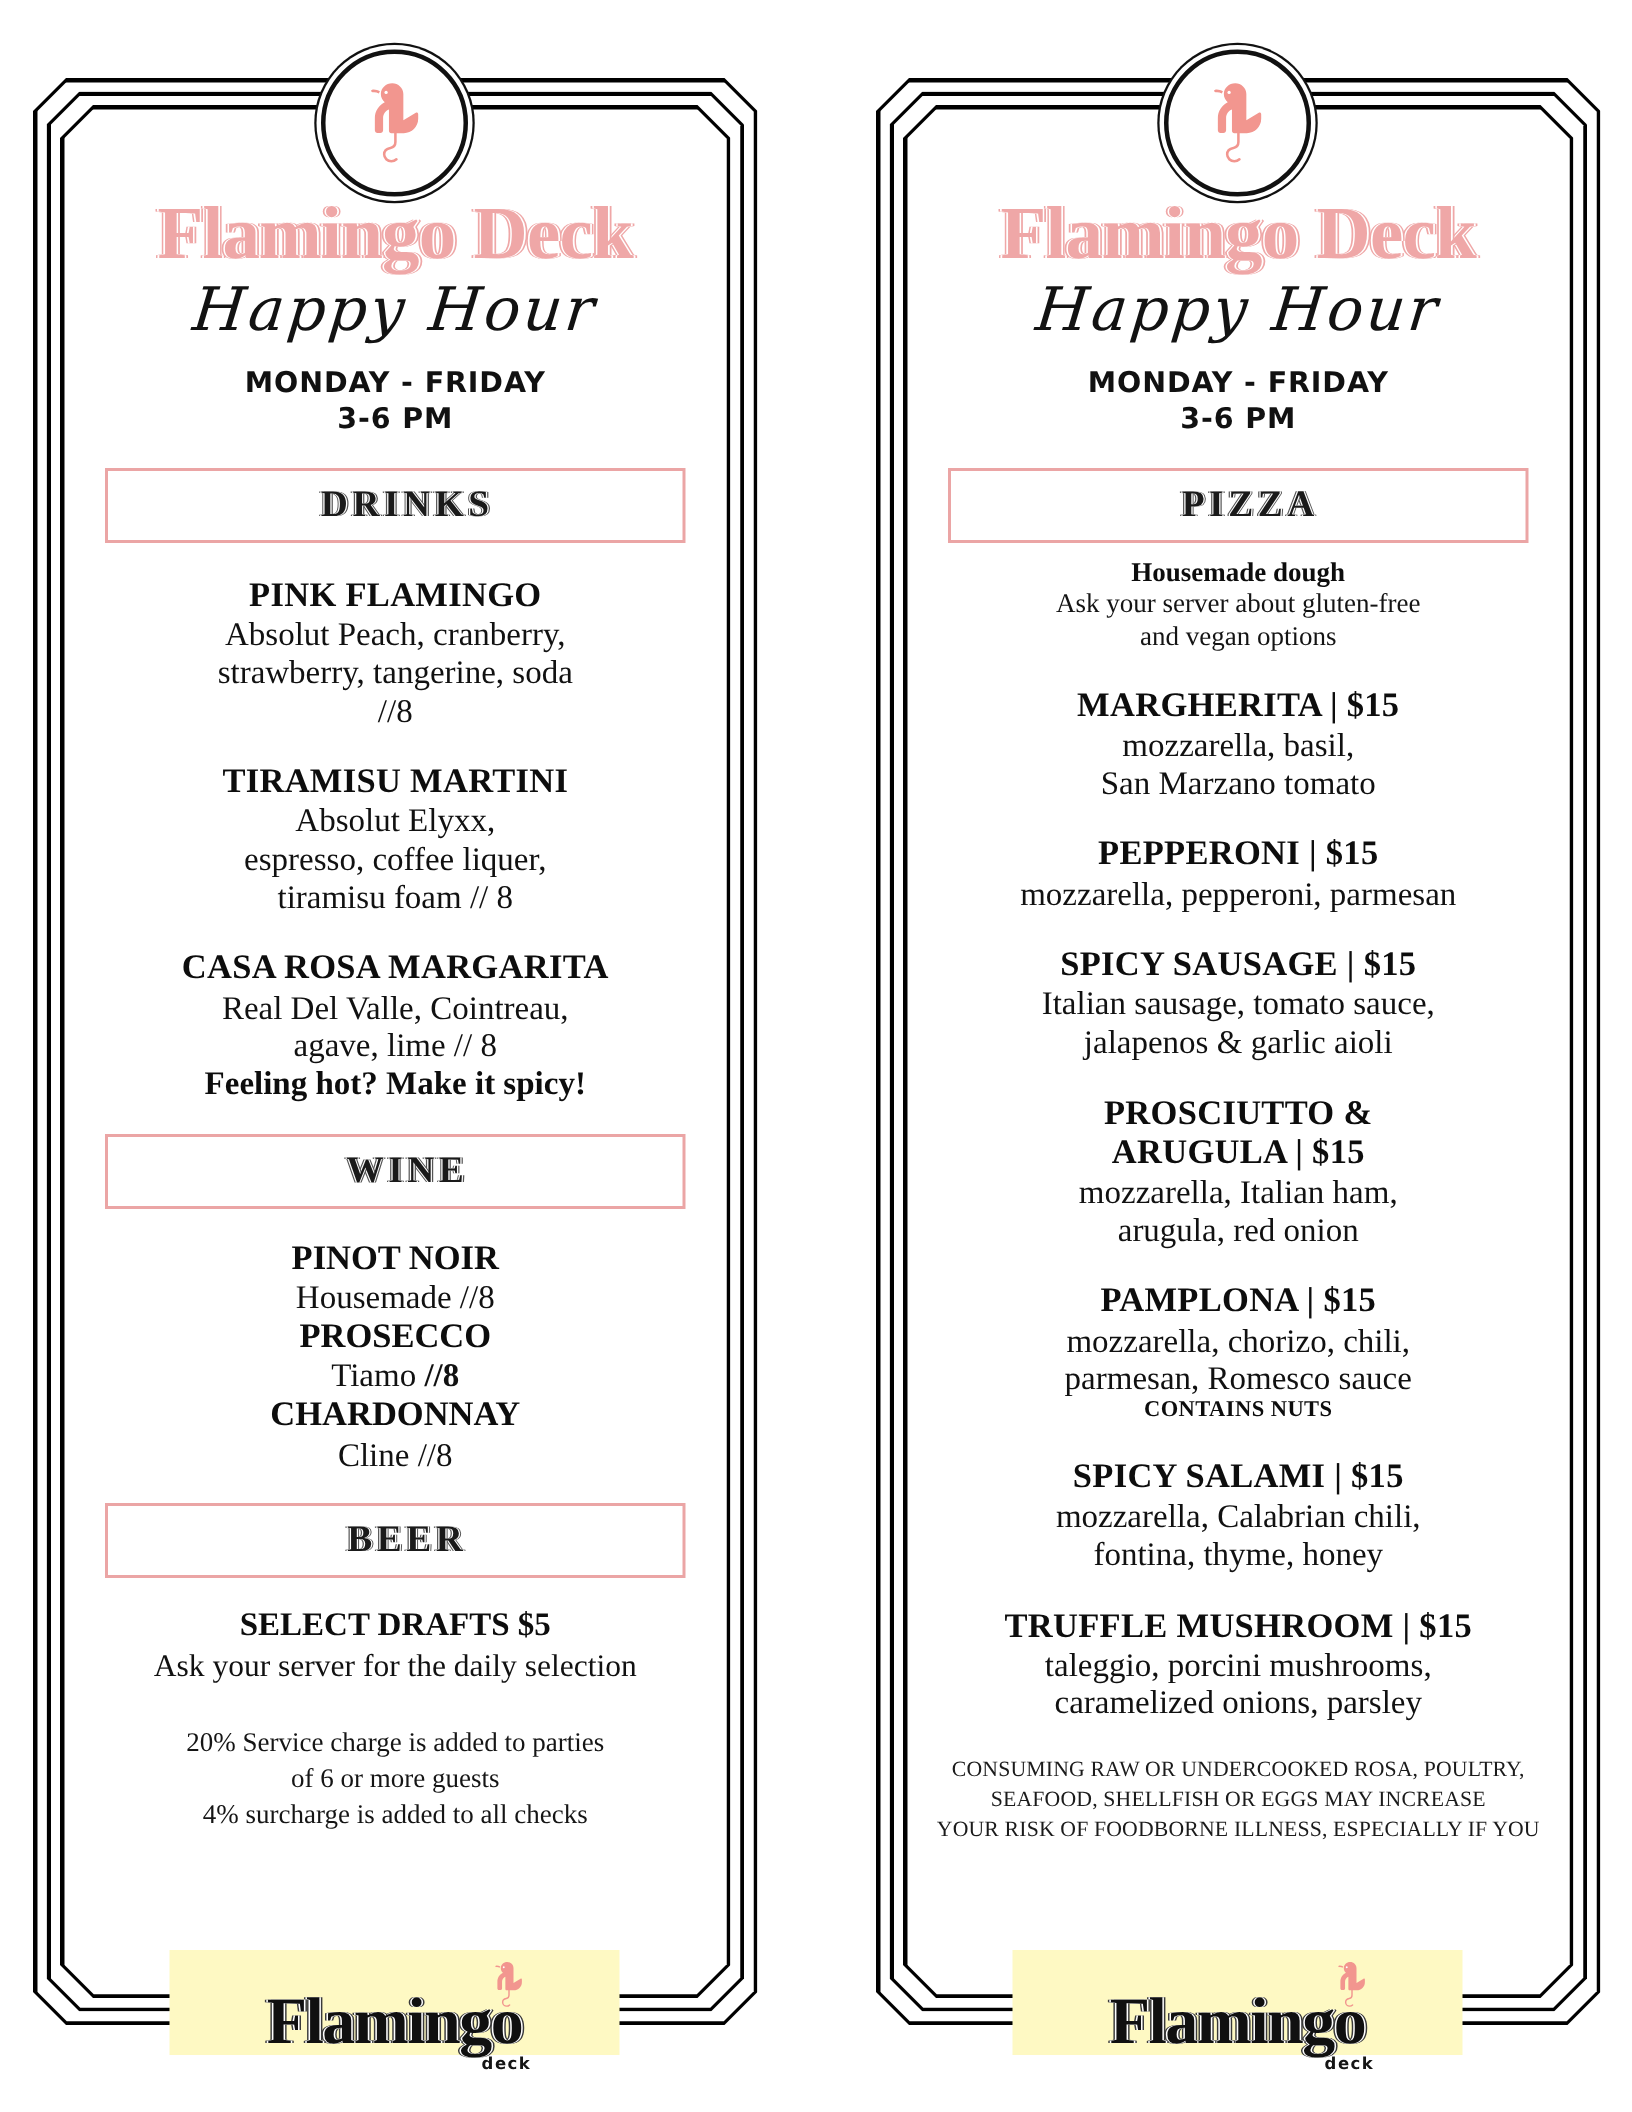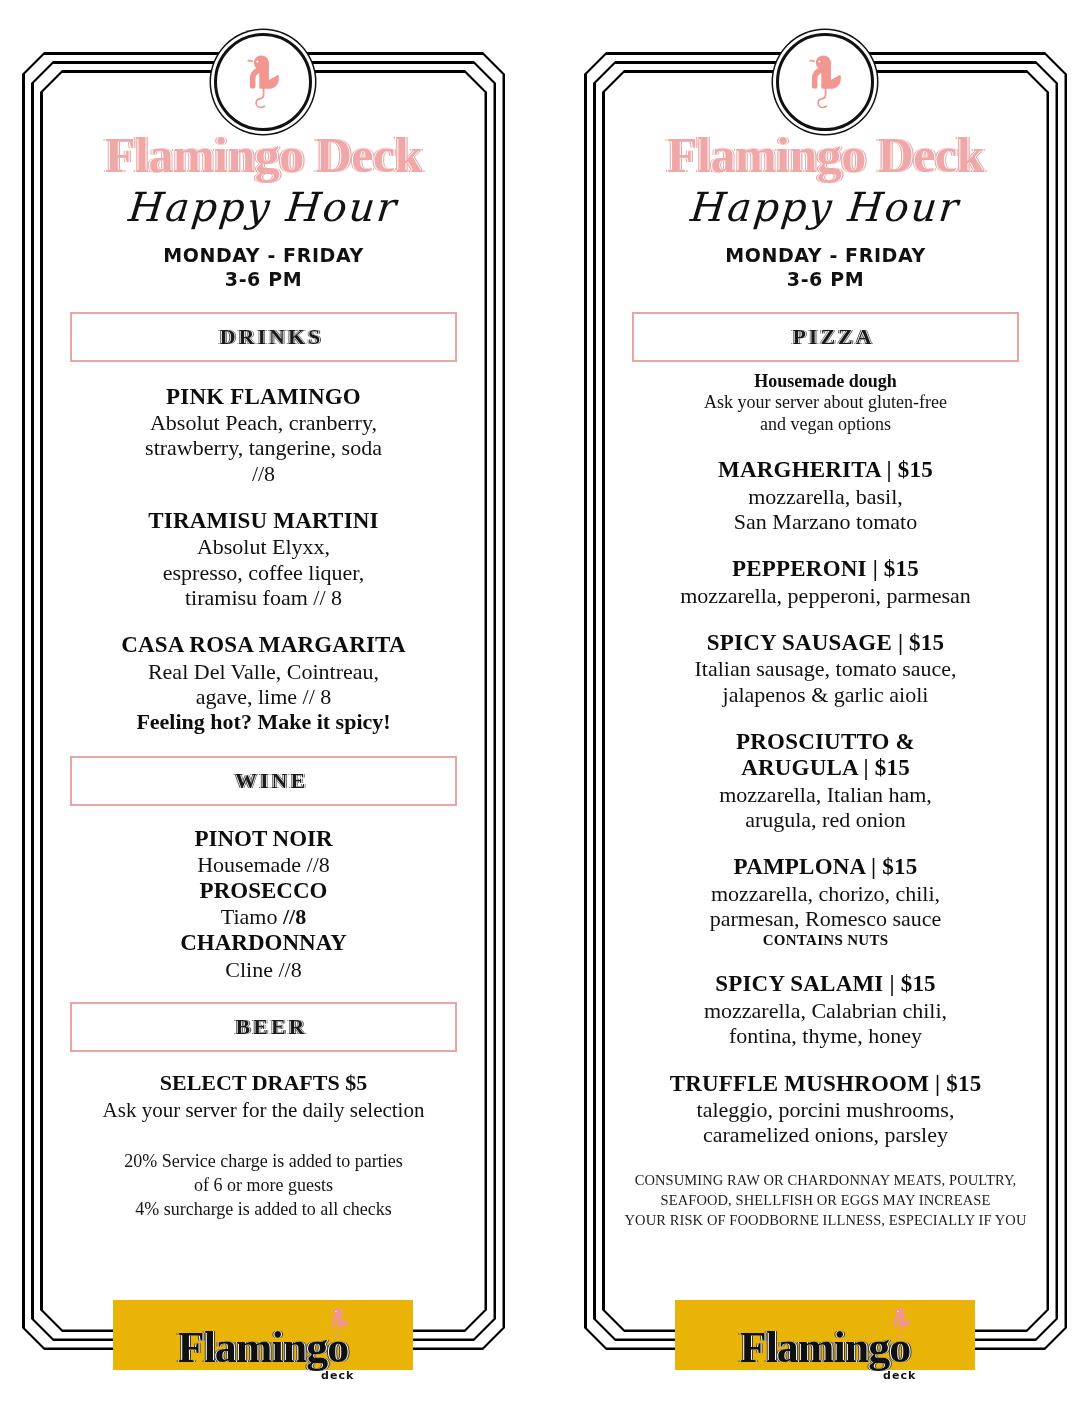--- a/index.html
+++ b/index.html
@@ -141,21 +141,21 @@
     border: 2px solid #eba5a5;
     height: 46px;
     display: flex;
     align-items: center;
     justify-content: center;
     background: #ffffff;
   }
   .section-box .label {
     font-family: "Liberation Serif", serif;
     font-weight: 700;
-    font-size: 22px;
+    font-size: 25px;
     letter-spacing: 3px;
     color: #1a1a1a;
     text-shadow:
       0.8px 0 0 #ffffff,
       1.6px 0 0 #555555,
       -0.8px 0 0 #ffffff,
       -1.6px 0 0 #555555;
     margin-left: 16px;
   }
 
@@ -260,21 +260,21 @@
 
   
   .footer-logo {
     position: absolute;
     left: 50%;
     transform: translateX(-50%);
     bottom: 38px;
     width: 300px;
     height: 70px;
     z-index: 7;
-    background: #eab308;
+    background: #fef9c3;
     display: flex;
     align-items: flex-end;
     justify-content: center;
   }
   .footer-word {
     position: relative;
     font-family: "Liberation Serif", serif;
     font-weight: 700;
     font-size: 44px;
     line-height: 1;
@@ -487,21 +487,21 @@
         <div class="item-desc">fontina, thyme, honey</div>
       </div>
 
       <div class="item">
         <div class="item-name">TRUFFLE MUSHROOM | $15</div>
         <div class="item-desc">taleggio, porcini mushrooms,</div>
         <div class="item-desc">caramelized onions, parsley</div>
       </div>
 
       <div class="disclaimer">
-        <div>CONSUMING RAW OR CHARDONNAY MEATS, POULTRY,</div>
+        <div>CONSUMING RAW OR UNDERCOOKED ROSA, POULTRY,</div>
         <div>SEAFOOD, SHELLFISH OR EGGS MAY INCREASE</div>
         <div>YOUR RISK OF FOODBORNE ILLNESS, ESPECIALLY IF YOU</div>
       </div>
     </div>
 
     <div class="footer-logo">
       <div class="footer-word">
         <span>Flamingo</span>
         <span class="footer-flamingo">
           <svg width="26" height="38" viewBox="0 0 46 62">

